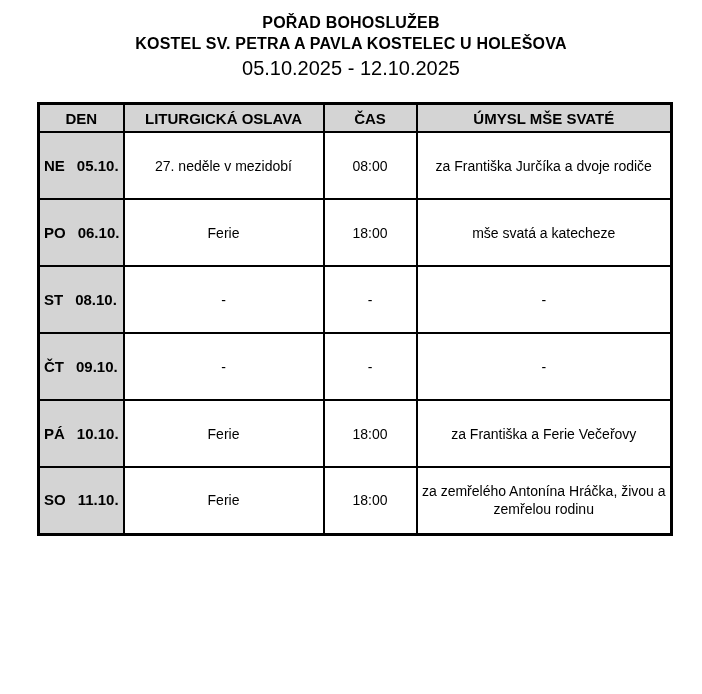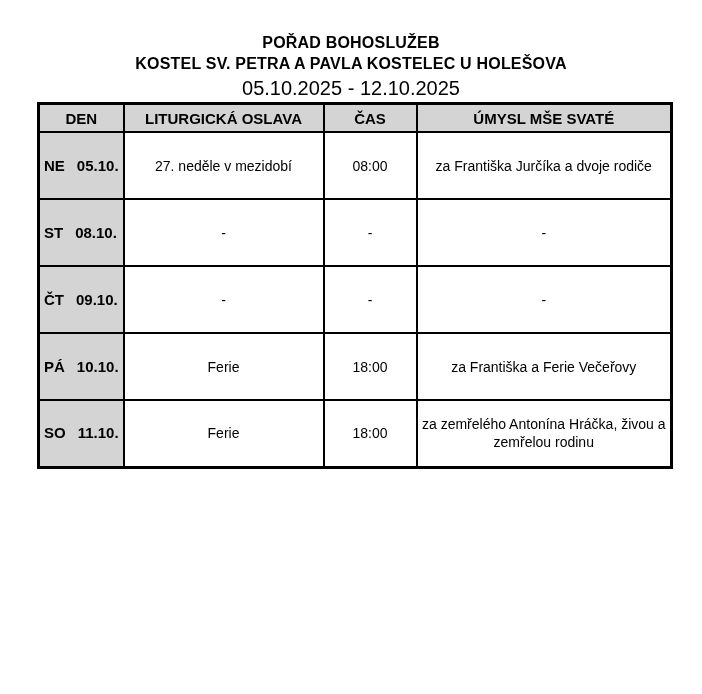--- a/index.html
+++ b/index.html
@@ -7,21 +7,21 @@
     width: 702px;
     height: 694px;
     background: #ffffff;
     color: #000000;
     font-family: "Liberation Sans", sans-serif;
     position: relative;
     overflow: hidden;
   }
   .title-block {
     position: absolute;
-    top: 32px;
+    top: 12px;
     left: 0;
     width: 702px;
     text-align: center;
   }
   .title-main {
     font-size: 16px;
     font-weight: bold;
     line-height: 21px;
     letter-spacing: 0.2px;
   }
@@ -95,20 +95,26 @@
       </tr>
   </thead>
   <tbody id="body-rows">
       <tr>
         <td class="day-cell"><span>NE</span><span class="date">05.10.</span></td>
         <td class="celebration-cell">27. neděle v mezidobí</td>
         <td class="time-cell">08:00</td>
         <td class="intention-cell">za Františka Jurčíka a dvoje rodiče</td>
       </tr>
       <tr>
+        <td class="day-cell"><span>PO</span><span class="date">06.10.</span></td>
+        <td class="celebration-cell">Ferie</td>
+        <td class="time-cell">18:00</td>
+        <td class="intention-cell">mše svatá a katecheze</td>
+      </tr>
+      <tr>
         <td class="day-cell"><span>ST</span><span class="date">08.10.</span></td>
         <td class="celebration-cell">-</td>
         <td class="time-cell">-</td>
         <td class="intention-cell">-</td>
       </tr>
       <tr>
         <td class="day-cell"><span>ČT</span><span class="date">09.10.</span></td>
         <td class="celebration-cell">-</td>
         <td class="time-cell">-</td>
         <td class="intention-cell">-</td>

